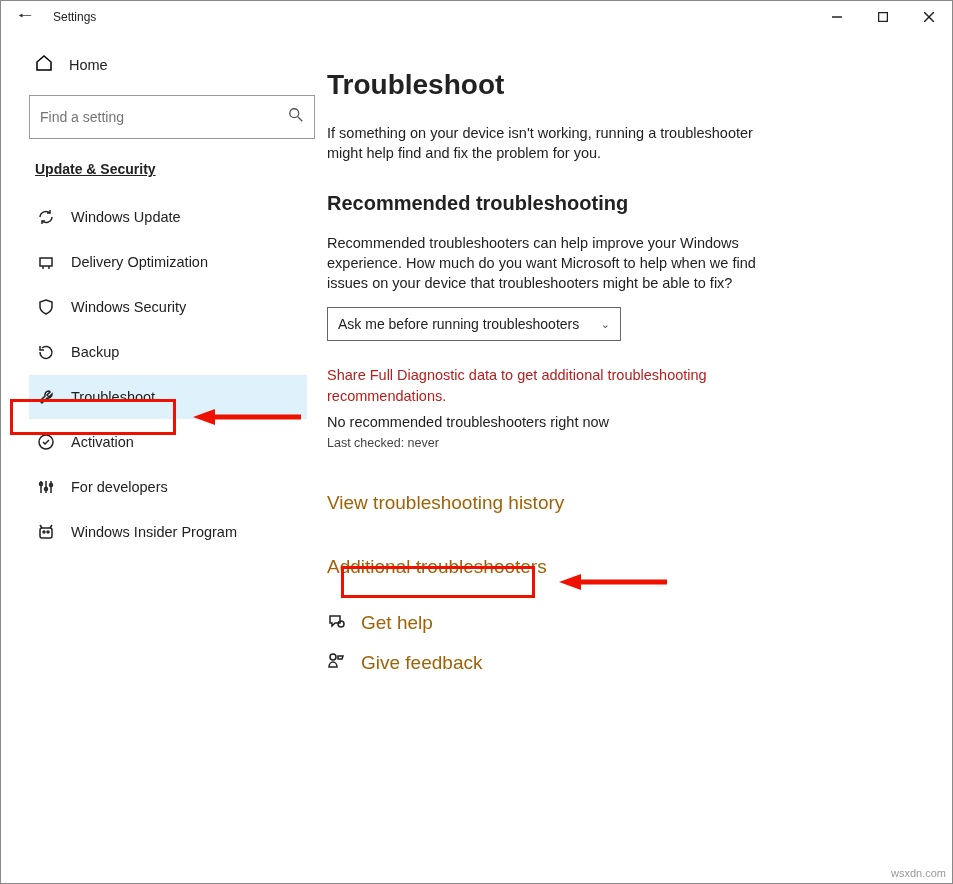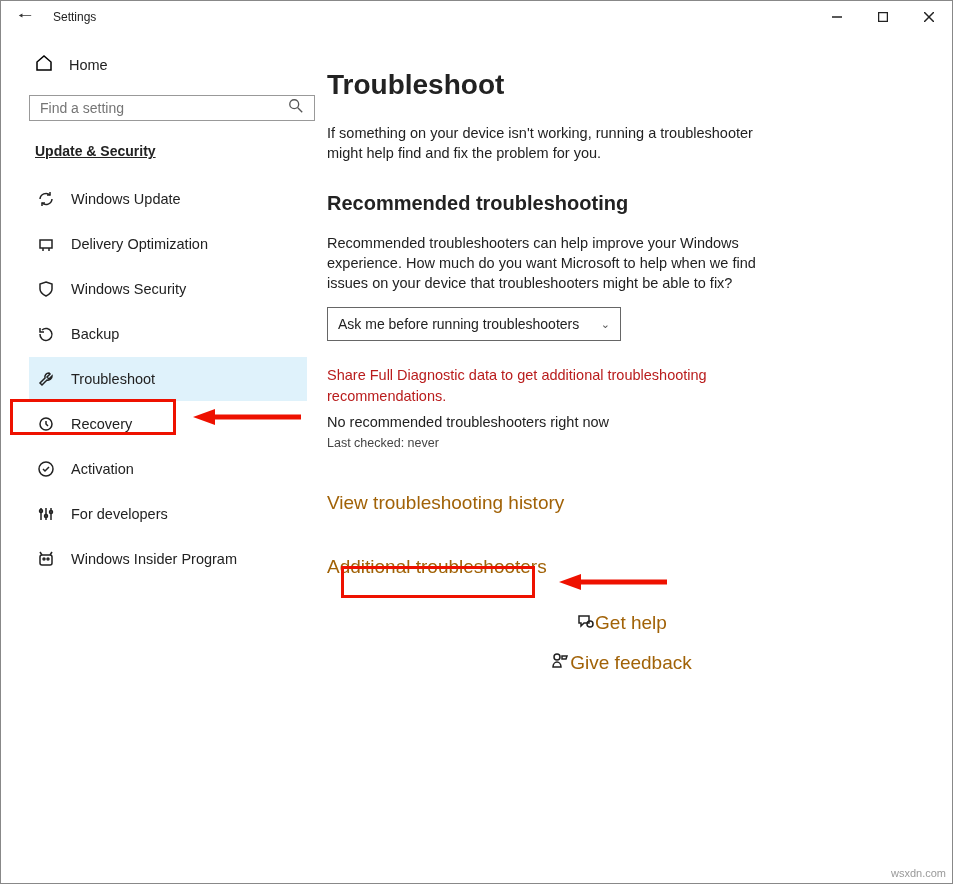--- a/index.html
+++ b/index.html
@@ -12,21 +12,21 @@
 .win-controls { display: flex; }
 .win-controls div { width: 46px; height: 32px; display: flex; align-items: center; justify-content: center; font-size: 11px; color: #222; }
 .win-controls svg { width: 10px; height: 10px; }
 
 .container { display: flex; height: calc(100% - 32px); }
 .sidebar { width: 320px; padding: 12px 14px 0 28px; }
 .sidebar .home-row { display: flex; align-items: center; height: 40px; gap: 16px; padding-left: 6px; margin-bottom: 10px; }
 .sidebar .home-row .icon { width: 18px; }
 .sidebar .home-row .lab { font-size: 14.5px; color: #222; }
 
-.searchbox { width: 286px; height: 26px; border: 1px solid #999; display: flex; align-items: center; padding: 0 10px; margin-bottom: 22px; }
+.searchbox { width: 286px; height: 44px; border: 1px solid #999; display: flex; align-items: center; padding: 0 10px; margin-bottom: 22px; }
 .searchbox input { flex: 1; border: none; outline: none; font-size: 14px; color: #666; background: transparent; }
 .searchbox .sicon { width: 16px; color: #555; }
 
 .section-header { font-size: 14px; font-weight: 600; color: #222; margin: 0 0 18px 6px; text-decoration: underline; }
 
 .nav-item { display: flex; align-items: center; height: 44px; gap: 16px; padding-left: 6px; font-size: 14.5px; color: #222; border: 2px solid transparent; margin: 1px 0; }
 .nav-item.selected { background: #dff2fb; }
 .nav-item .icon { width: 18px; display:flex; }
 .highlight-box.troubleshoot-hl { position: absolute; left: 9px; top: 398px; width: 166px; height: 36px; border: 3px solid #e10; pointer-events: none; }
 
@@ -37,21 +37,21 @@
 .content .desc2 { margin-bottom: 14px; }
 .dropdown { height: 34px; width: 294px; border: 1px solid #666; display: flex; align-items: center; padding: 0 10px; font-size: 14px; color: #222; margin-bottom: 24px; }
 .dropdown .spacer { flex:1; }
 .dropdown .chev { font-size: 11px; color: #555; }
 
 .warn { color: #b91c1c; font-size: 14.5px; max-width: 450px; line-height: 1.4; margin-bottom: 8px; }
 .norec { font-size: 14.5px; color: #222; margin-bottom: 6px; }
 .checked { font-size: 12.5px; color: #444; margin-bottom: 42px; }
 
 .link { color: #a16207; font-size: 19px; }
-.link-row { display: flex; align-items: center; gap: 1px; margin: 0 0 18px 0; justify-content: center; }
+.link-row { display: flex; align-items: center; gap: 16px; margin: 0 0 18px 0; }
 .link-row .icon { width: 18px; color: #222; }
 
 .highlight-box.addl-hl { position: absolute; left: 340px; top: 565px; width: 194px; height: 32px; border: 3px solid #e10; pointer-events: none; }
 
 .arrow { position: absolute; }
 .arrow svg { display:block; }
 
 .watermark { position: absolute; right: 6px; bottom: 4px; font-size: 11px; color: #999; }
 
 svg { stroke: currentColor; fill: none; stroke-width: 1.5; }
@@ -141,29 +141,20 @@
       <span class="icon">
           <svg viewBox="0 0 18 18">
             <path d="M12 3a4 4 0 0 0-4 5l-5 5 2 2 5-5a4 4 0 0 0 5-4l-3 3-2-2 3-3z"></path>
           </svg>
         </span>
       <span>Troubleshoot</span>
     </div>
     <div class="nav-item">
       <span class="icon">
           <svg viewBox="0 0 18 18">
-            <circle cx="9" cy="9" r="6"></circle>
-            <path d="M9 6v3l2 2"></path>
-          </svg>
-        </span>
-      <span>Recovery</span>
-    </div>
-    <div class="nav-item">
-      <span class="icon">
-          <svg viewBox="0 0 18 18">
             <circle cx="9" cy="9" r="7"></circle>
             <path d="M6 9l2 2 4-4"></path>
           </svg>
         </span>
       <span>Activation</span>
     </div>
     <div class="nav-item">
       <span class="icon">
           <svg viewBox="0 0 18 18">
             <line x1="4" y1="3" x2="4" y2="15"></line>

